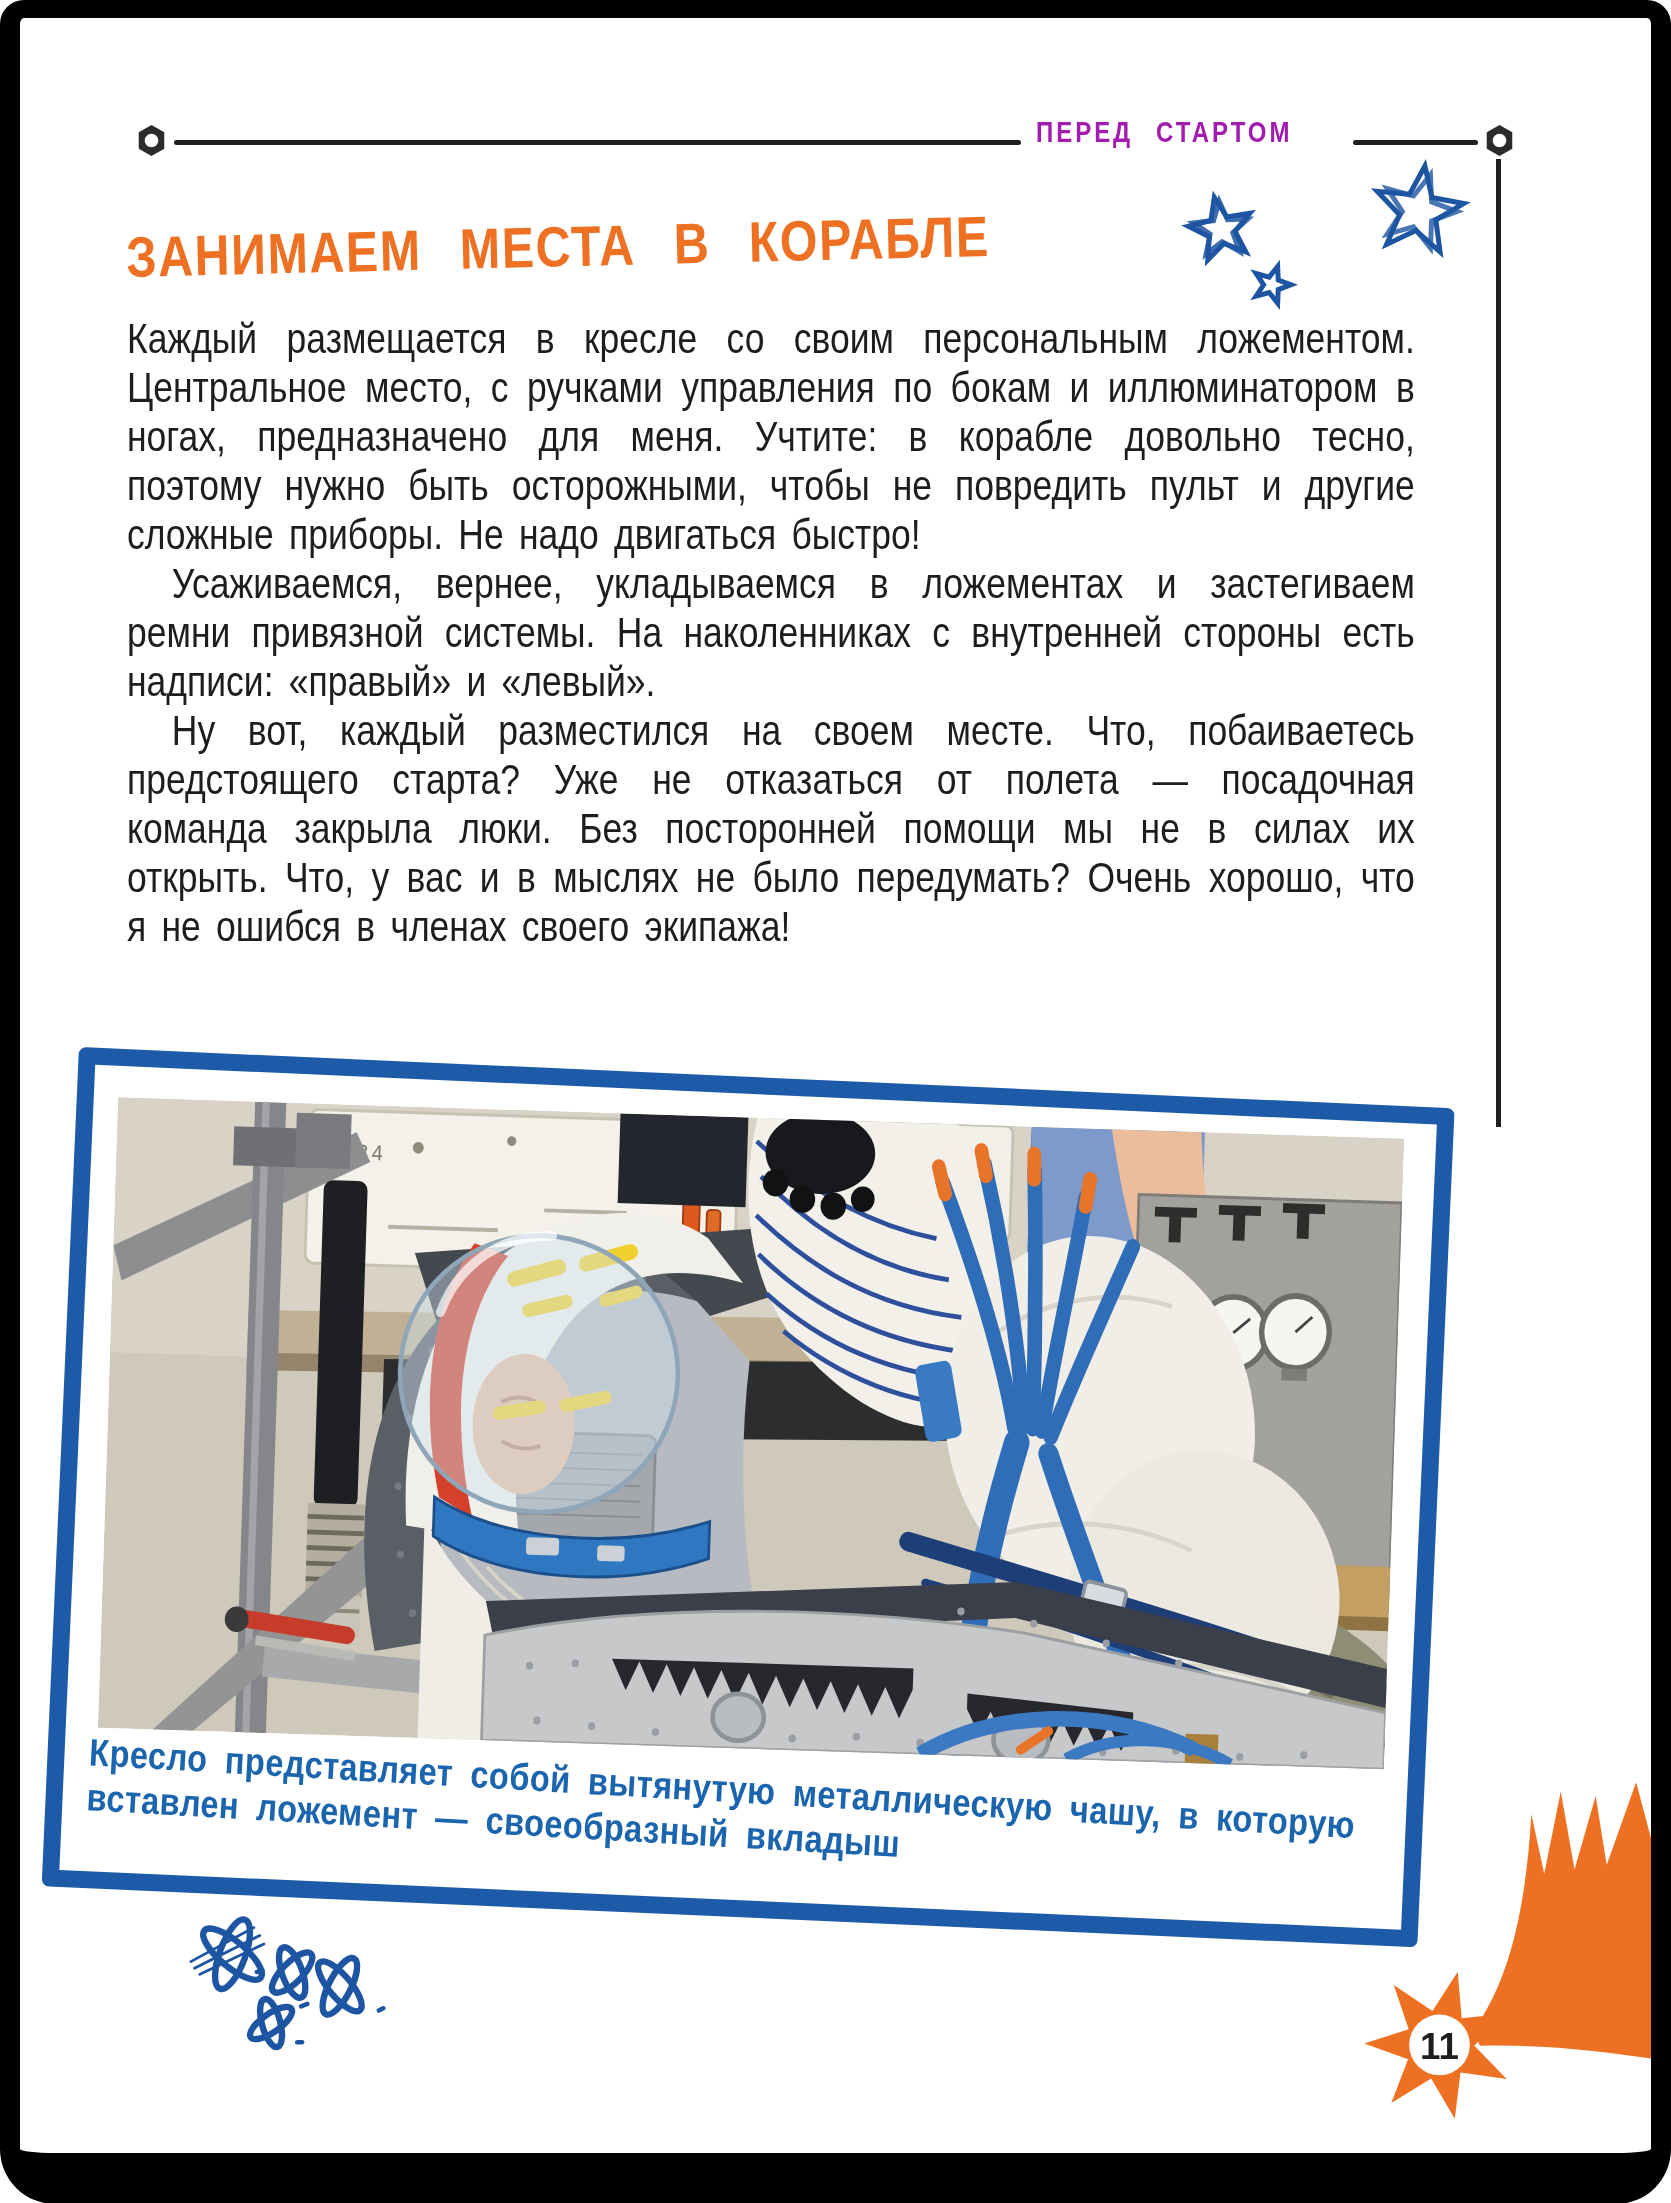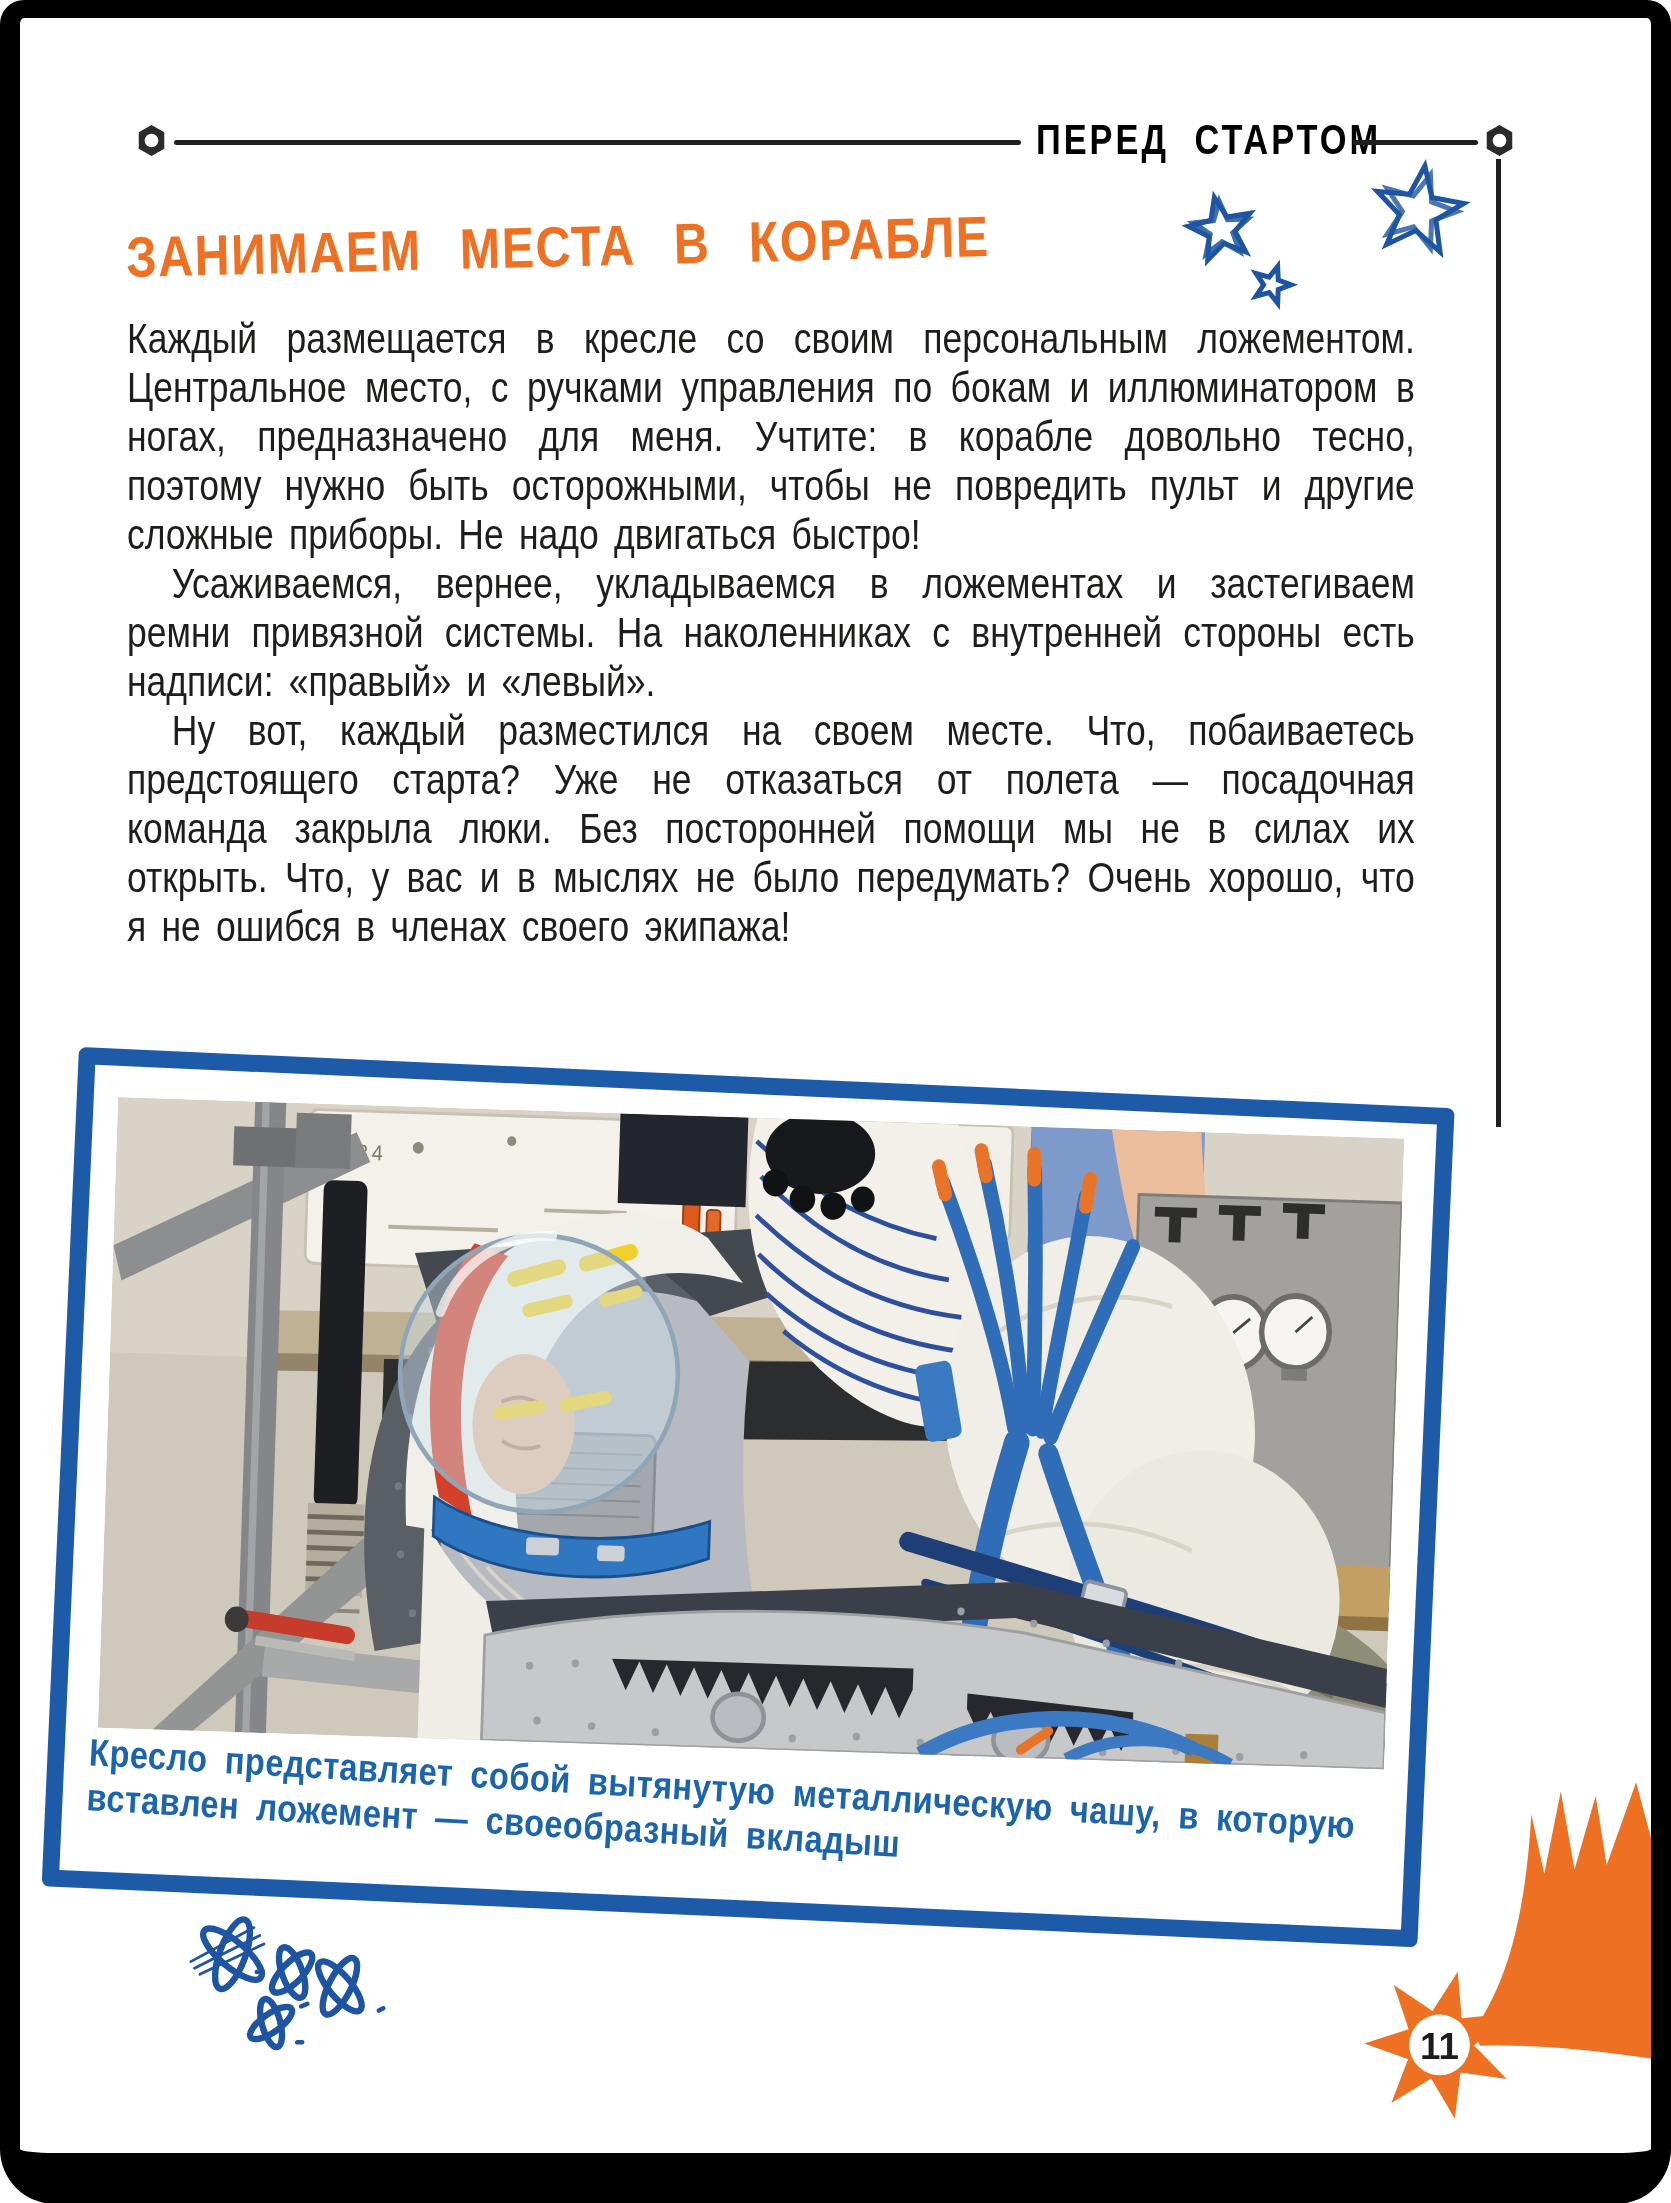--- a/index.html
+++ b/index.html
@@ -4,21 +4,21 @@
 <style>
   html,body{margin:0;padding:0;}
   body{width:1671px;height:2204px;position:relative;background:#ffffff;overflow:hidden;
        font-family:"Liberation Sans","DejaVu Sans",sans-serif;}
   .page{position:absolute;left:20px;top:18.4px;width:1631px;height:2134px;background:#fff;overflow:hidden;}
   .black-frame{position:absolute;inset:0;border:20px solid #000;border-top-width:18.4px;border-bottom-width:51px;
        border-radius:24px 24px 55px 55px;pointer-events:none;z-index:60;}
   
   .hex{position:absolute;width:31px;height:35px;}
   .rule{position:absolute;height:4.6px;background:#1f1f1f;border-radius:2.8px;}
-  .kicker{position:absolute;left:1016px;top:97px;color:#000000;font-weight:800;font-size:43px;
+  .kicker{position:absolute;left:1016px;top:97px;color:#a21caf;font-weight:800;font-size:30px;
        letter-spacing:3.7px;word-spacing:16.5px;white-space:nowrap;}
   .kicker .squeeze{display:inline-block;transform:scaleX(.8);transform-origin:left top;}
   .vrule{position:absolute;left:1476px;top:141px;width:4.6px;height:968px;background:#1f1f1f;}
   
   .title{position:absolute;left:107px;top:206px;color:#ee7123;font-weight:800;font-size:57px;
        letter-spacing:1.8px;word-spacing:27.5px;white-space:nowrap;transform:rotate(-1.4deg);transform-origin:left bottom;}
   .title .squeeze{display:inline-block;transform:scaleX(.85);transform-origin:left top;}
   
   .article{position:absolute;left:107px;top:296px;width:1524px;transform:scaleX(.845);transform-origin:left top;
        color:#1d1d1b;font-size:42px;line-height:49px;text-align:justify;word-spacing:6.4px;}

